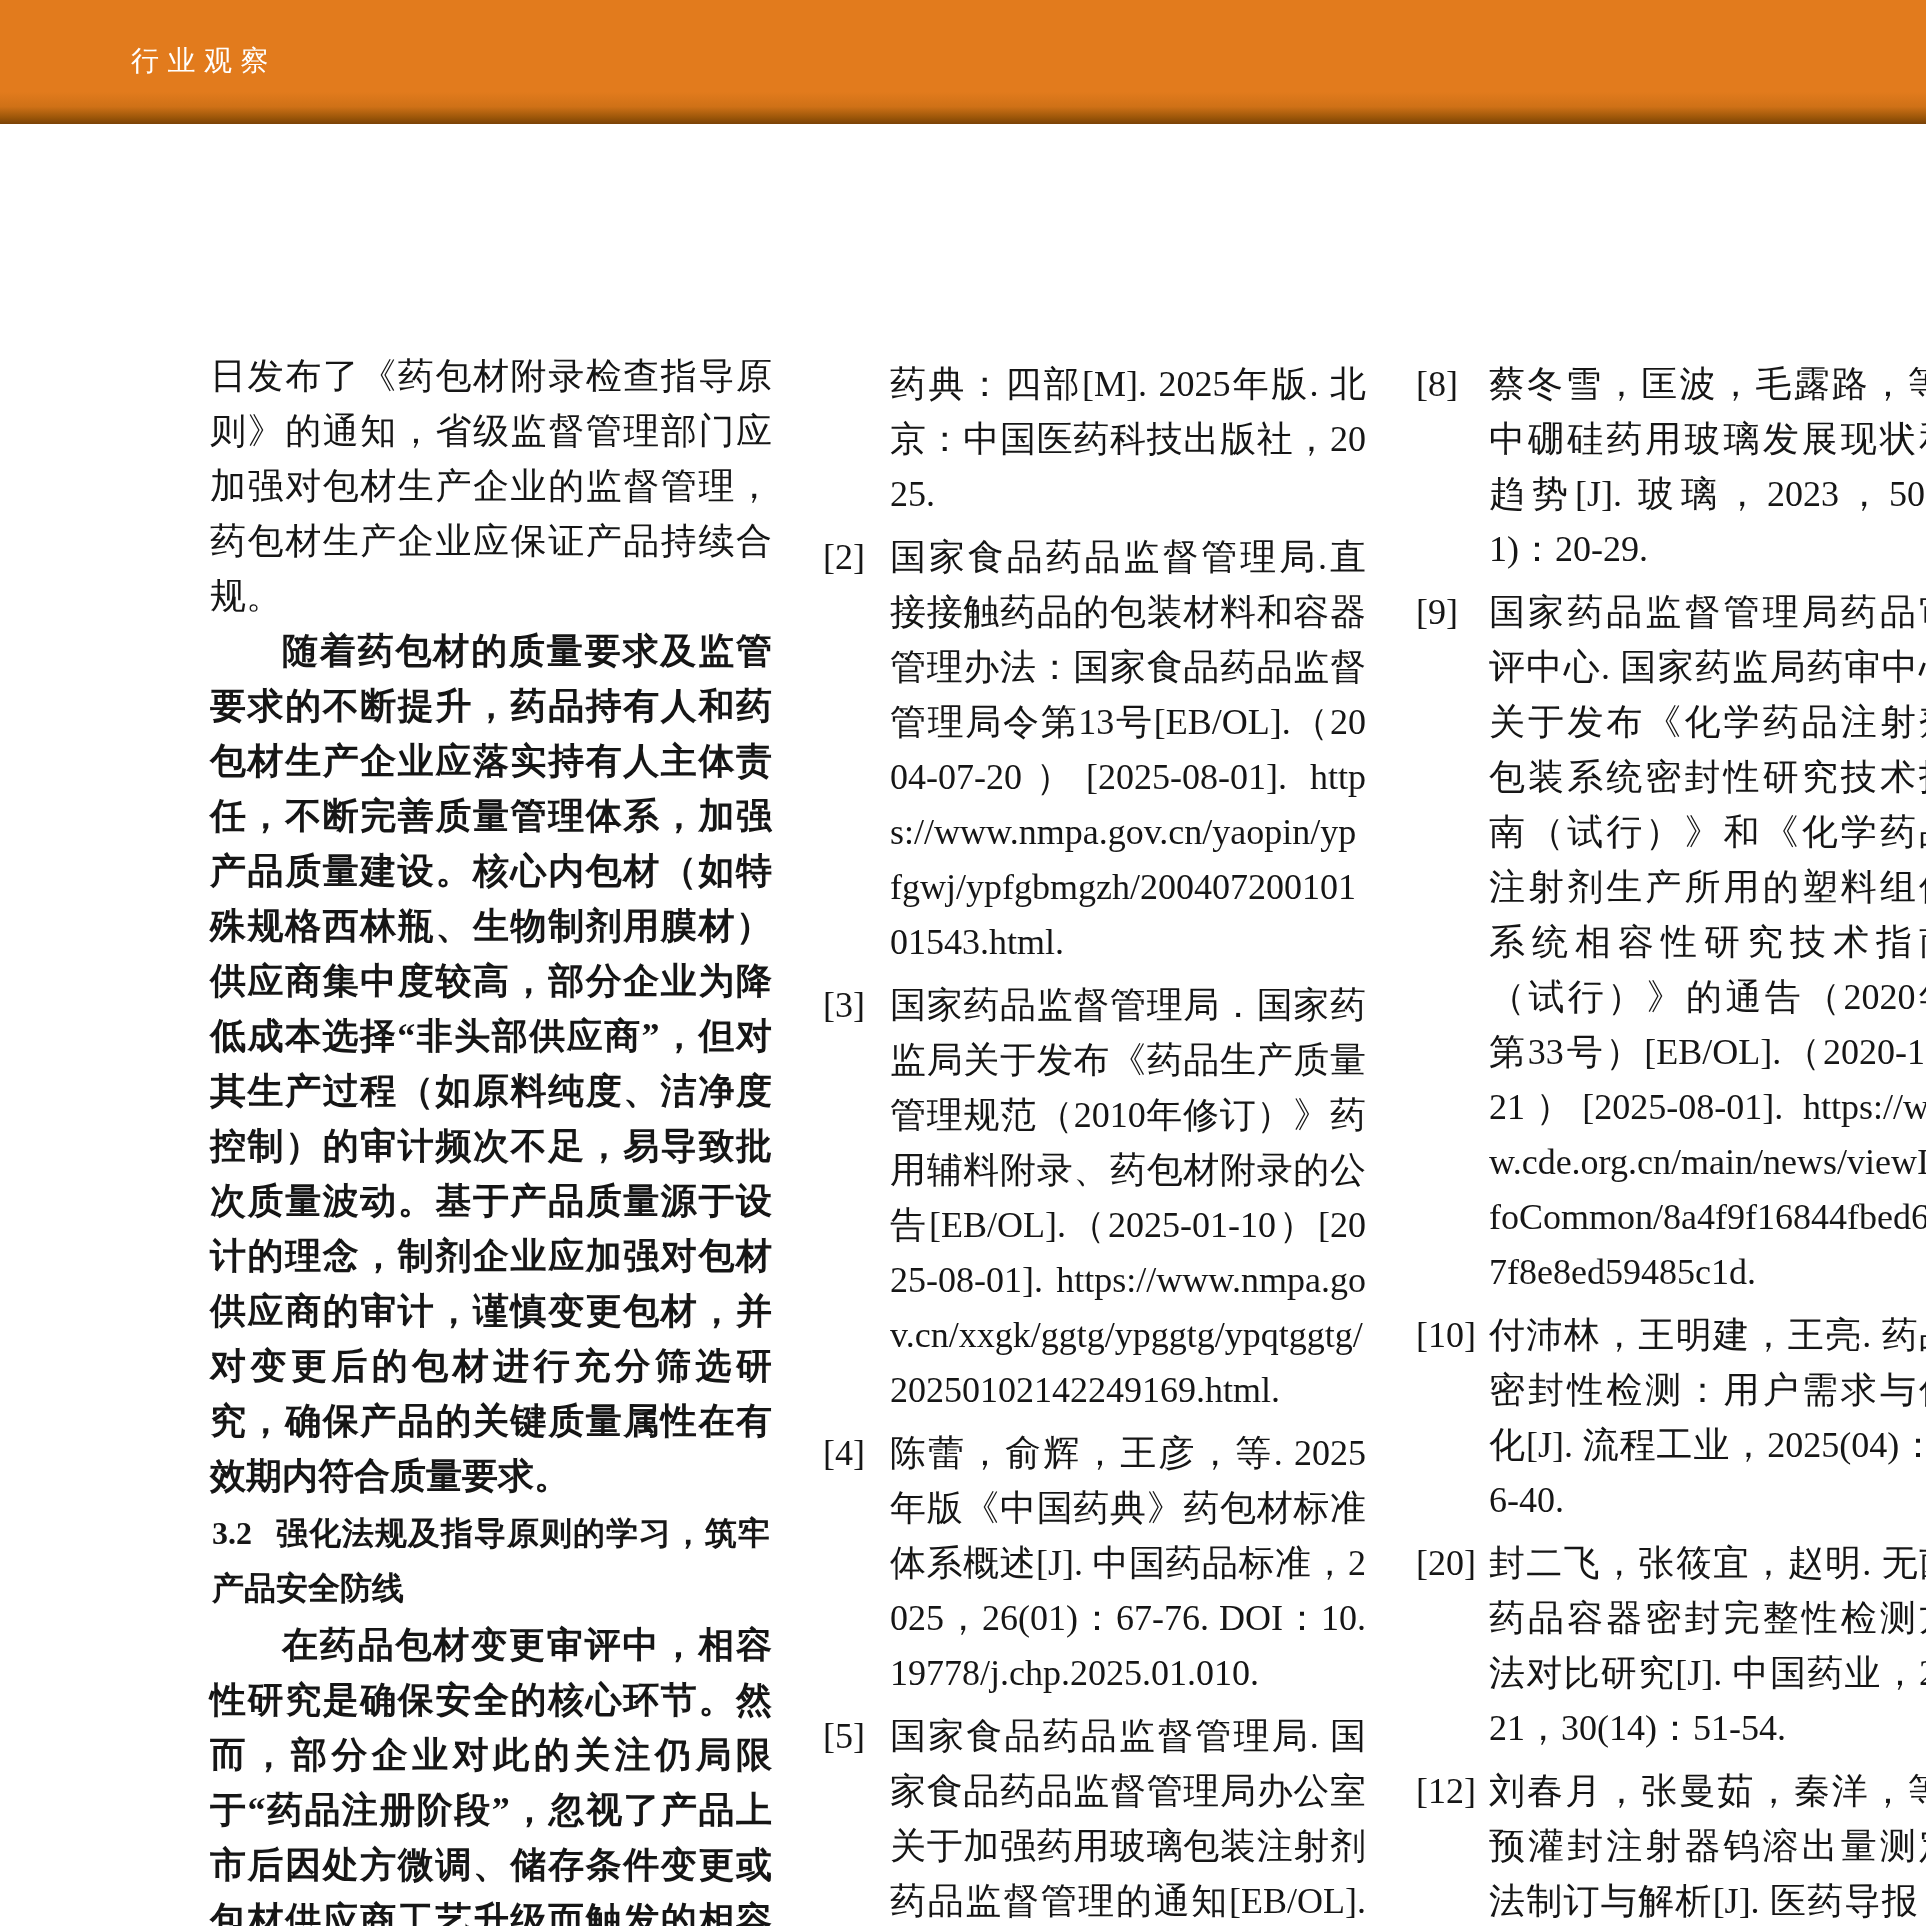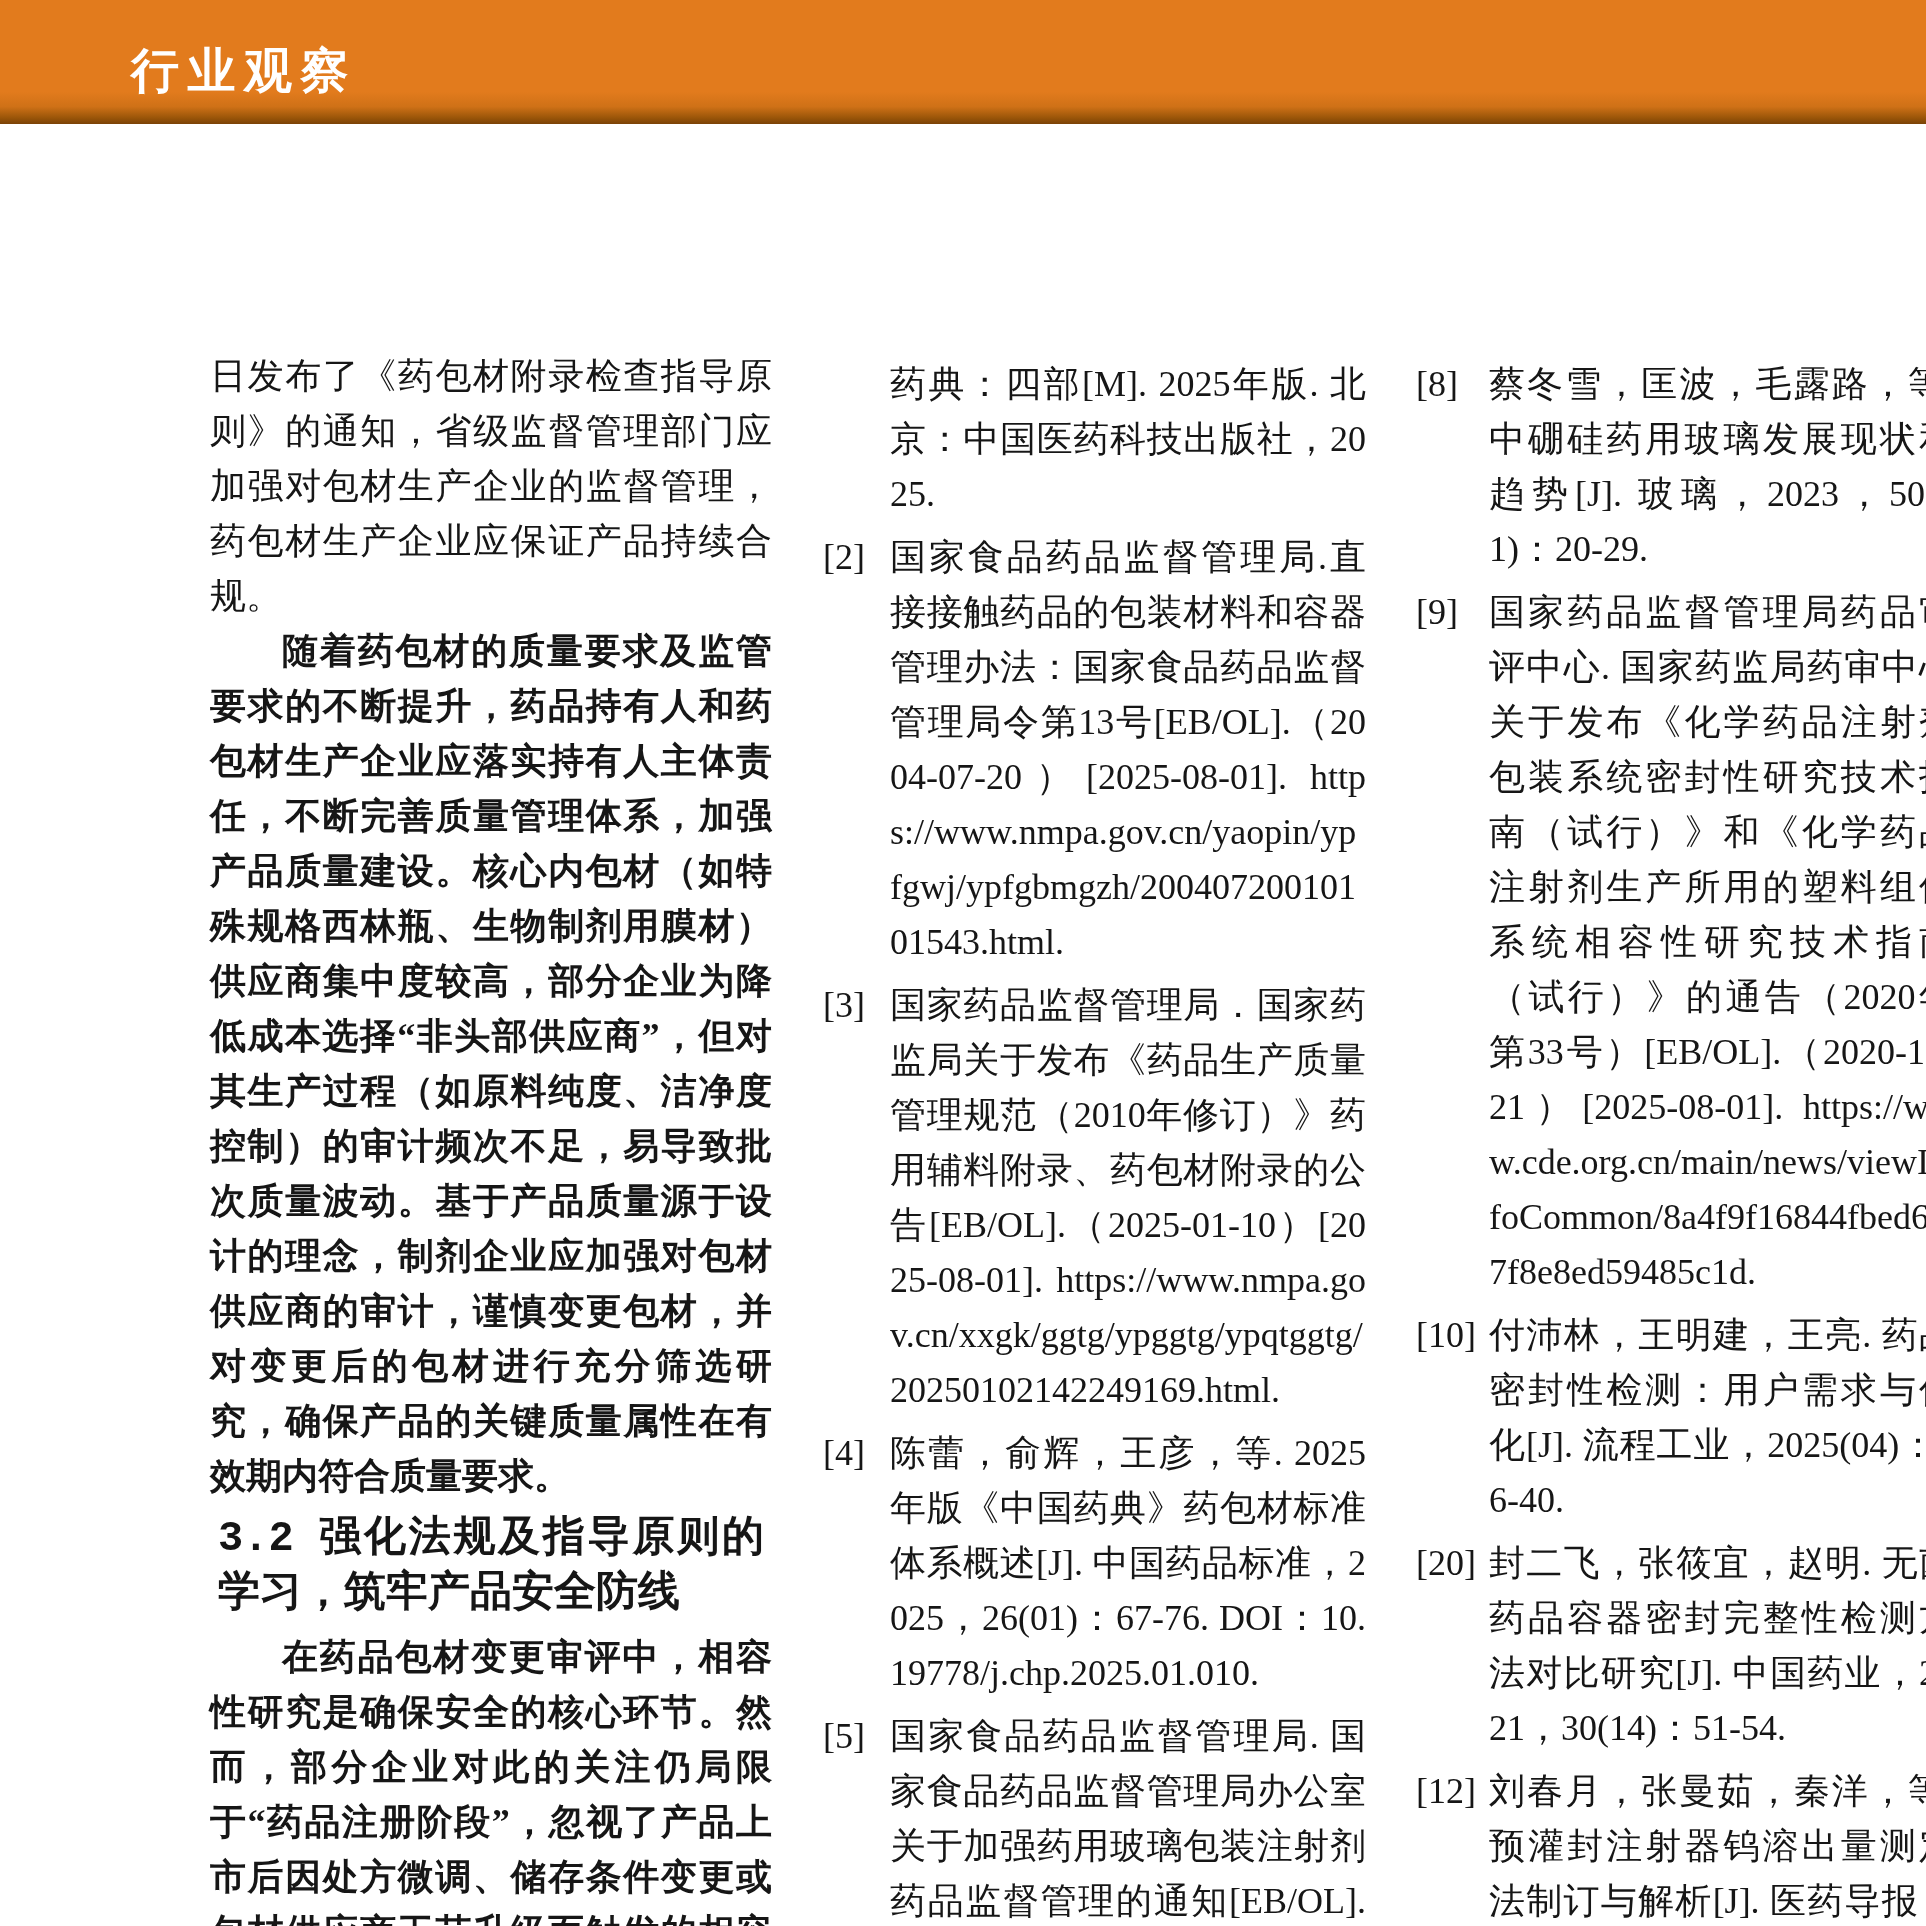--- a/index.html
+++ b/index.html
@@ -18,45 +18,45 @@
     left:0;top:0;
     width:100%;
     height:124px;
     background:linear-gradient(180deg,#e27b1d 0%,#e27b1d 74%,#cf7117 86%,#9a5509 95%,#7a4206 100%);
   }
   .topbar-title{
     position:absolute;
     left:131px;
     top:47px;
     font-family:"Liberation Sans","DejaVu Sans",sans-serif;
-    font-weight:bold;
-    font-size:48px;
+    font-weight:normal;
+    font-size:28px;
     line-height:1;
     letter-spacing:8.5px;
     color:#ffffff;
   }
   
   .col{
     position:absolute;
     top:349px;
     font-size:36px;
     line-height:55px;
     text-align:justify;
     word-break:break-all;
   }
   .col1{left:210px;width:562px;}
   .col2{left:815px;width:559px;}
   .col3{left:1408px;width:555px;}
   p.body{margin:0;}
   p.ind{text-indent:2em;font-weight:bold;}
   .subhead{
-    margin:8px;
-    font-family:Liberation Mono, monospace;
+    margin:2px;
+    font-family:Liberation Serif, serif;
     font-weight:bold;
-    font-size:42px;
+    font-size:32px;
     line-height:55px;
     text-align:justify;
   }
   .subhead-num{margin-right:23px;}
   .ref{position:relative;margin:8px;}
   .col2 .ref{padding-left:67px;}
   .col3 .ref{padding-left:73px;}
   .ref-num{position:absolute;left:0;top:0;}
 </style>
 </head>

